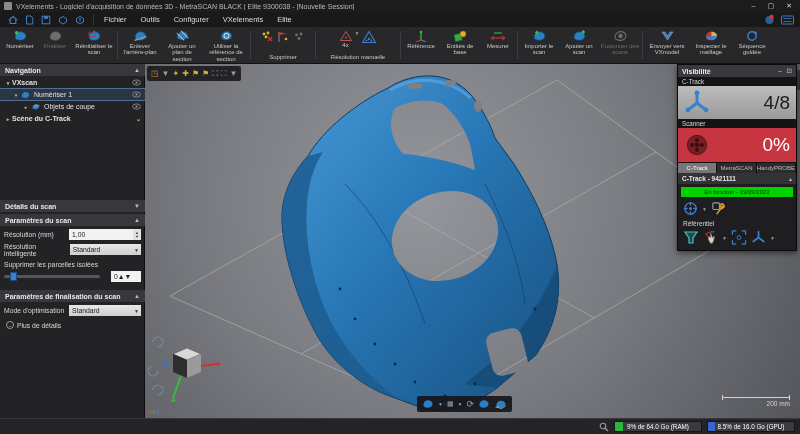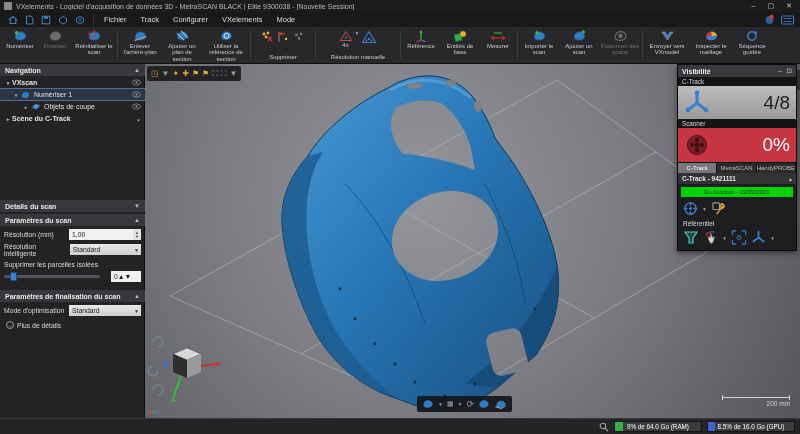--- a/index.html
+++ b/index.html
@@ -143,24 +143,24 @@
       <svg width="10" height="10" viewBox="0 0 10 10">
           <path d="M1.5,3.5 L5,1.5 L8.5,3.5 V7 L5,9 L1.5,7 Z" fill="none" stroke="#3f7fc2" stroke-width="1"></path>
         </svg>
       <svg width="10" height="10" viewBox="0 0 10 10">
           <path d="M1.5,3.5 L5,1.5 L8.5,3.5 V7 L5,9 L1.5,7 Z" fill="none" stroke="#3f7fc2" stroke-width="1"></path>
           <path d="M5,3 V7" stroke="#3f7fc2" stroke-width="1"></path>
         </svg>
     </div>
     <div class="menus">
       <span class="menu">Fichier</span>
-      <span class="menu">Track</span>
+      <span class="menu">Outils</span>
       <span class="menu">Configurer</span>
       <span class="menu">VXelements</span>
-      <span class="menu">Mode</span>
+      <span class="menu">Elite</span>
     </div>
     <div class="menubar-right">
       <svg width="11" height="11" viewBox="0 0 11 11">
           <circle cx="5.5" cy="6" r="4" fill="#2a5f9e"></circle>
           <circle cx="7.5" cy="3" r="2.2" fill="#d04030"></circle>
         </svg>
       <svg width="13" height="10" viewBox="0 0 13 10">
           <rect x="0.5" y="1" width="12" height="8" rx="1" fill="none" stroke="#3f7fc2" stroke-width="1"></rect>
           <path d="M2.5,3.5 H10.5 M2.5,6.5 H10.5" stroke="#3f7fc2" stroke-width="0.8"></path>
         </svg>

